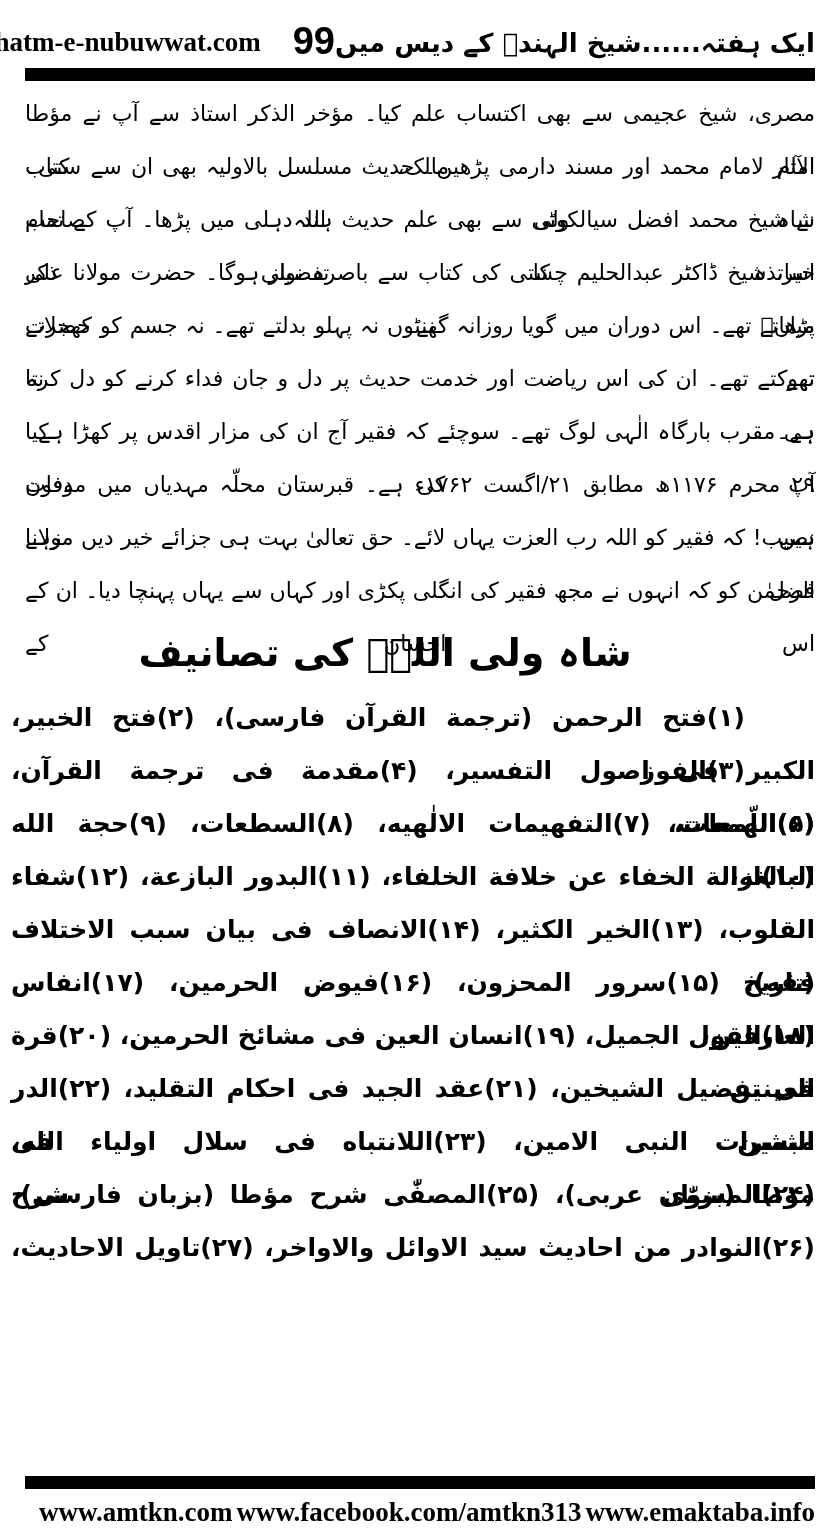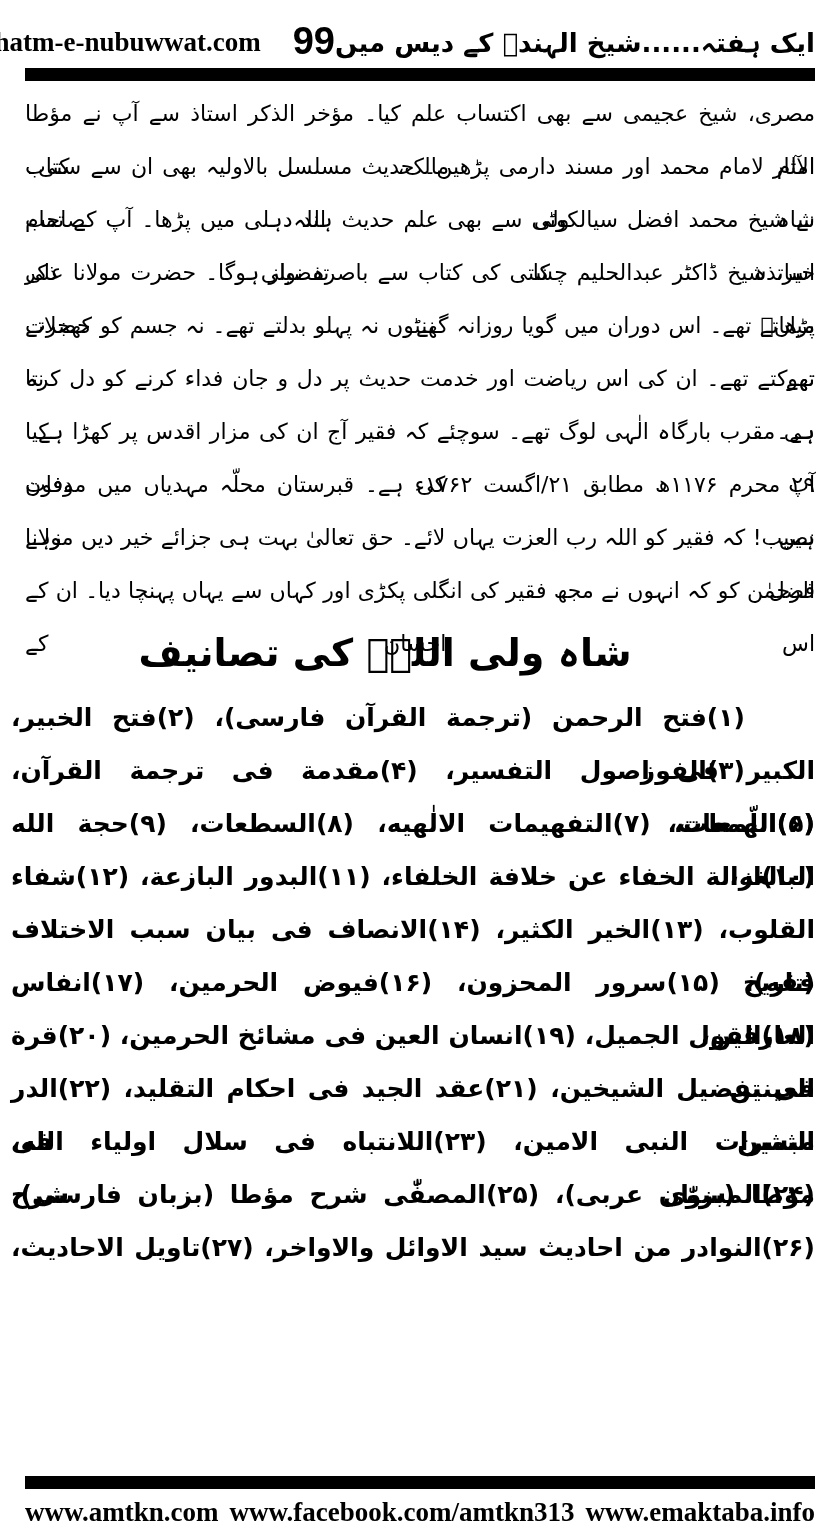--- a/index.html
+++ b/index.html
@@ -45,21 +45,21 @@
   .lline{
     font-size:25px;line-height:53px;height:53px;
     text-align:justify;text-align-last:justify;
   }
   .lline.indent-first{padding-right:70px;}
   
   .footer{position:absolute;left:0;right:0;bottom:10px;}
   .footer .rule{margin-top:0;}
   .footer-links{
     display:flex;justify-content:space-between;align-items:flex-start;
-    padding:8px 25px 2px 25px;
+    padding:8px 25px 2px 39px;
     font-family:"Liberation Serif",serif;font-weight:bold;font-size:27px;
   }
 </style>
 </head>
 <body>
 
 <div class="page">
 
   <div class="header">
     <span class="email">ameer@khatm-e-nubuwwat.com</span>

